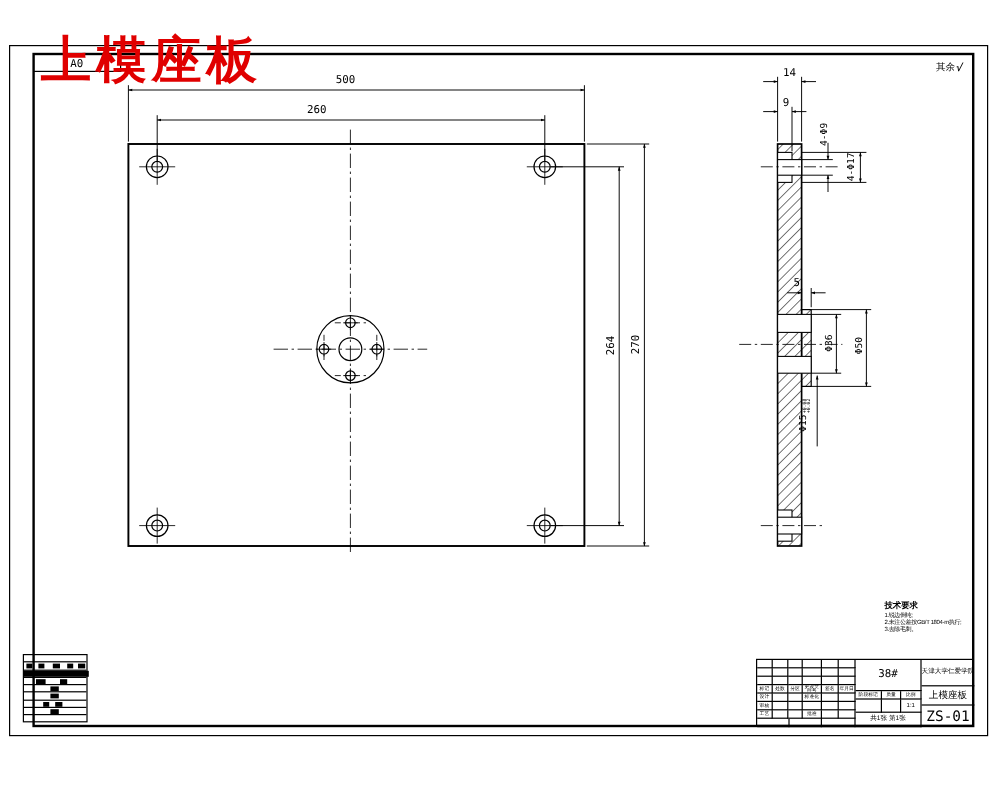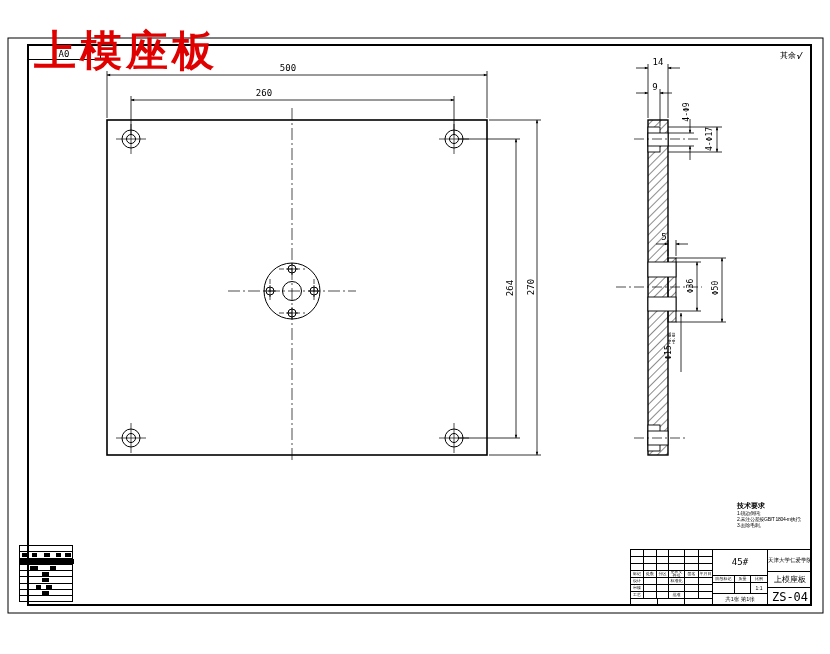--- a/index.html
+++ b/index.html
@@ -259,33 +259,33 @@
   <div class="tc" style="left:0;top:42px;width:13px;height:7px;">工艺</div>
   <div class="tc" style="left:13px;top:42px;width:13px;height:7px;"></div>
   <div class="tc" style="left:26px;top:42px;width:12px;height:7px;"></div>
   <div class="tc" style="left:38px;top:42px;width:16px;height:7px;">批准</div>
   <div class="tc" style="left:54px;top:42px;width:14px;height:7px;"></div>
   <div class="tc" style="left:68px;top:42px;width:14px;height:7px;"></div>
   <div class="tc" style="left:0;top:49px;width:27px;height:7px;"></div>
   <div class="tc" style="left:27px;top:49px;width:27px;height:7px;"></div>
   <div class="tc" style="left:54px;top:49px;width:28px;height:7px;"></div>
 
-  <div class="tc" style="left:82px;top:0;width:55px;height:26px;font-size:9px;font-family:'DejaVu Sans Mono',monospace;">45#</div>
+  <div class="tc" style="left:82px;top:0;width:55px;height:26px;font-size:9px;font-family:'DejaVu Sans Mono',monospace;">38#</div>
 
   <div class="tc" style="left:82px;top:26px;width:22px;height:7px;">阶段标记</div>
   <div class="tc" style="left:104px;top:26px;width:16px;height:7px;">质量</div>
   <div class="tc" style="left:120px;top:26px;width:17px;height:7px;">比例</div>
   <div class="tc" style="left:82px;top:33px;width:22px;height:11px;"></div>
   <div class="tc" style="left:104px;top:33px;width:16px;height:11px;"></div>
   <div class="tc" style="left:120px;top:33px;width:17px;height:11px;font-size:5px;">1:1</div>
   <div class="tc" style="left:82px;top:44px;width:55px;height:12px;font-size:5.5px;">共1张 第1张</div>
 
   <div class="tc" style="left:137px;top:0;width:44px;height:22px;font-size:5.5px;border-right:none;">天津大学仁爱学院</div>
   <div class="tc" style="left:137px;top:22px;width:44px;height:16px;font-size:8px;border-right:none;">上模座板</div>
-  <div class="tc" style="left:137px;top:38px;width:44px;height:18px;font-size:12px;font-family:'DejaVu Sans Mono',monospace;border-right:none;border-bottom:none;">ZS-04</div>
+  <div class="tc" style="left:137px;top:38px;width:44px;height:18px;font-size:12px;font-family:'DejaVu Sans Mono',monospace;border-right:none;border-bottom:none;">ZS-01</div>
 </div>
 
 <div class="minitab">
   <div class="mrow"></div>
   <div class="mrow">
         <div class="blk" style="left:2px;width:5px;"></div>
         <div class="blk" style="left:12px;width:5px;"></div>
         <div class="blk" style="left:24px;width:6px;"></div>
         <div class="blk" style="left:36px;width:5px;"></div>
         <div class="blk" style="left:45px;width:6px;"></div>

